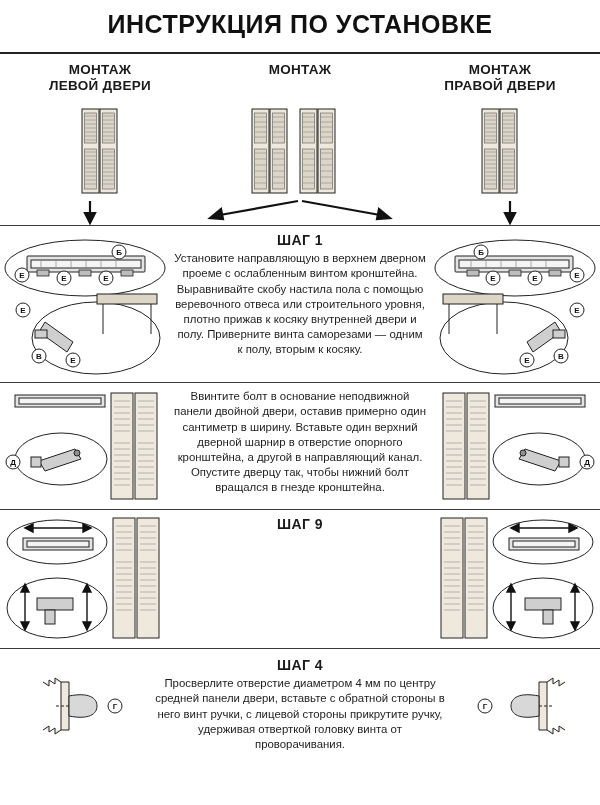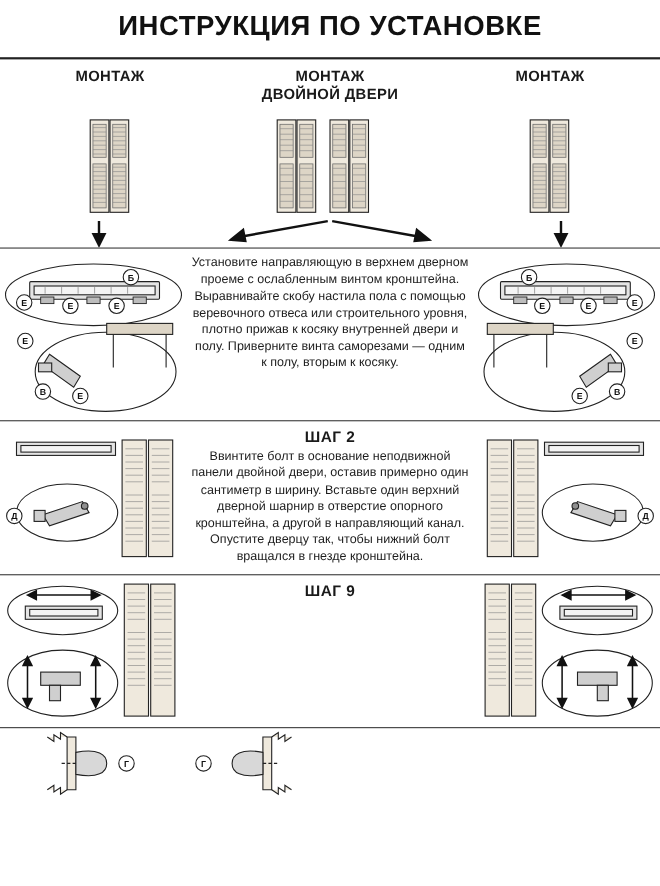--- a/index.html
+++ b/index.html
@@ -134,27 +134,28 @@
 <div class="sheet">
 
   <div class="title-block">
     <div class="title-line">ИНСТРУКЦИЯ ПО УСТАНОВКЕ</div>
   </div>
   <div class="hr"></div>
 
   <div class="col-heads">
     <div class="col-head">
       <span>МОНТАЖ</span>
+      <span>ЛЕВОЙ ДВЕРИ</span>
     </div>
     <div class="col-head">
       <span>МОНТАЖ</span>
-      <span>ДВОЙНОЙ ДВЕРИ</span>
     </div>
     <div class="col-head">
       <span>МОНТАЖ</span>
+      <span>ПРАВОЙ ДВЕРИ</span>
     </div>
   </div>
 
   <div class="doors-row">
 
     <div class="door-cell">
       <svg width="72" height="92" viewBox="0 0 72 92">
         <g stroke="#222" fill="#efe9dd" stroke-width="1">
           <rect x="18" y="4" width="17" height="84"></rect>
           <rect x="36" y="4" width="17" height="84"></rect>
@@ -376,20 +377,21 @@
         <circle cx="22" cy="80" r="7" fill="#fff" stroke="#222" stroke-width="1"></circle>
         <text class="lbl-txt" x="22" y="83" text-anchor="middle">Е</text>
         <circle cx="38" cy="126" r="7" fill="#fff" stroke="#222" stroke-width="1"></circle>
         <text class="lbl-txt" x="38" y="129" text-anchor="middle">В</text>
         <circle cx="72" cy="130" r="7" fill="#fff" stroke="#222" stroke-width="1"></circle>
         <text class="lbl-txt" x="72" y="133" text-anchor="middle">Е</text>
       </svg>
     </div>
 
     <div class="step-mid">
+      <div class="step-title">ШАГ 1</div>
       <div class="step-text">Установите направляющую в верхнем дверном проеме с ослабленным винтом кронштейна. Выравнивайте скобу настила пола с помощью веревочного отвеса или строительного уровня, плотно прижав к косяку внутренней двери и полу. Привepните винта саморезами — одним к полу, вторым к косяку.</div>
     </div>
 
     <div class="step-side">
       <svg width="168" height="148" viewBox="0 0 168 148">
         <ellipse cx="84" cy="38" rx="80" ry="28" fill="none" stroke="#222" stroke-width="1"></ellipse>
         <ellipse cx="73" cy="108" rx="64" ry="36" fill="none" stroke="#222" stroke-width="1"></ellipse>
         <g stroke="#222" stroke-width="1" fill="#e4e4e4">
           <rect x="24" y="26" width="118" height="16" rx="1"></rect>
           <rect x="28" y="30" width="110" height="8" fill="#f4f4f4"></rect>
@@ -480,21 +482,20 @@
           <polygon points="38,74 74,62 80,72 44,84"></polygon>
           <rect x="30" y="70" width="10" height="10"></rect>
           <circle cx="76" cy="66" r="3" fill="#8f8f8f"></circle>
         </g>
         <circle cx="12" cy="75" r="7" fill="#fff" stroke="#222" stroke-width="1"></circle>
         <text class="lbl-txt" x="12" y="78" text-anchor="middle">Д</text>
       </svg>
     </div>
 
     <div class="step-mid">
-      <div class="step-title">ШАГ 2</div>
       <div class="step-text">Ввинтите болт в основание неподвижной панели двойной двери, оставив примерно один сантиметр в ширину. Вставьте один верхний дверной шарнир в отверстие опорного кронштейна, а другой в направляющий канал. Опустите дверцу так, чтобы нижний болт вращался в гнезде кронштейна.</div>
     </div>
 
     <div class="step-side">
       <svg width="168" height="118" viewBox="0 0 168 118">
         <g stroke="#222" stroke-width="1" fill="#e4e4e4">
           <rect x="64" y="8" width="90" height="12"></rect>
           <rect x="68" y="11" width="82" height="6" fill="#f4f4f4"></rect>
         </g>
         <g stroke="#222" stroke-width="1" fill="#efe9dd">
@@ -683,20 +684,24 @@
         </g>
         <g stroke="#222" stroke-width="1" fill="#d8d8d8">
           <path d="M54 20 C 74 16, 82 22, 82 30 C 82 38, 74 44, 54 40 Z"></path>
           <line x1="54" y1="30" x2="40" y2="30" stroke-dasharray="3,2"></line>
         </g>
         <circle cx="100" cy="30" r="7" fill="#fff" stroke="#222" stroke-width="1"></circle>
         <text class="lbl-txt" x="100" y="33" text-anchor="middle">Г</text>
       </svg>
     </div>
 
+    <div class="step-mid">
+      <div class="step-title">ШАГ 4</div>
+      <div class="step-text">Просверлите отверстие диаметром 4 мм по центру средней панели двери, вставьте с обратной стороны в него винт ручки, с лицевой стороны прикрутите ручку, удерживая отверткой головку винта от проворачивания.</div>
+    </div>
 
     <div class="step4-side">
       <svg width="120" height="60" viewBox="0 0 120 60">
         <circle cx="20" cy="30" r="7" fill="#fff" stroke="#222" stroke-width="1"></circle>
         <text class="lbl-txt" x="20" y="33" text-anchor="middle">Г</text>
         <g stroke="#222" stroke-width="1" fill="#efe9dd">
           <path d="M74 6 L74 54 L82 54 L82 6 Z"></path>
           <path d="M82 6 l6 -4 l0 6 l6 -4 l0 6 l6 -4"></path>
           <path d="M82 54 l6 4 l0 -6 l6 4 l0 -6 l6 4"></path>
         </g>

